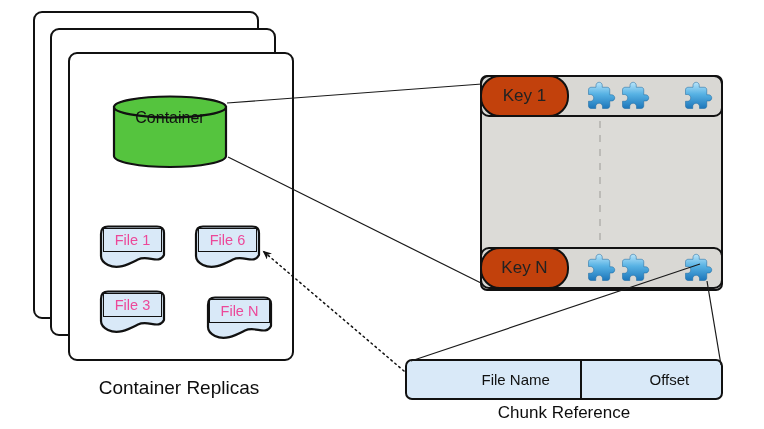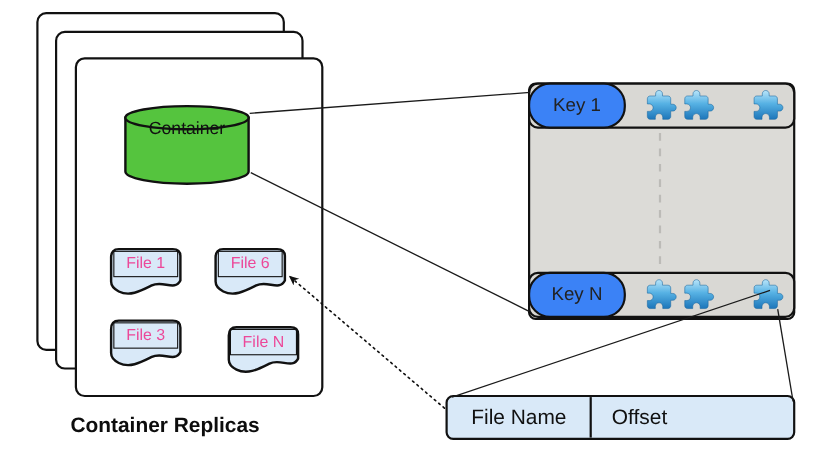--- a/index.html
+++ b/index.html
@@ -14,31 +14,31 @@
   .cyl-wrap{left:111px;top:93px;width:118px;height:78px;}
   .cyl-label{left:0;top:14px;width:100%;text-align:center;font-size:16px;line-height:22px;color:#111;}
   
   .file{width:70px;height:48px;}
   .file svg{position:absolute;left:0;top:0;}
   .file-label{
     position:absolute;left:5px;right:6px;top:4px;height:24px;
     border:1.6px solid #111;display:flex;align-items:center;justify-content:center;
     font-size:14.5px;color:#ec4899;box-sizing:border-box;
   }
-  .caption{font-weight:bold;color:#0d0d0d;}
+  .caption{font-weight:normal;text-align:center;color:#0d0d0d;}
   
   .panel{left:480px;top:75px;width:243px;height:216px;background:#dcdbd7;border:2.2px solid #111;border-radius:7px;}
   .key-row{left:480px;width:243px;height:42px;background:#d9d8d4;border:2.2px solid #111;border-radius:9px;}
-  .key-cell{left:480px;width:89px;height:42px;background:#3b82f6;border:2.2px solid #111;border-radius:20px;
+  .key-cell{left:480px;width:89px;height:42px;background:#c2410c;border:2.2px solid #111;border-radius:20px;
             display:flex;align-items:center;justify-content:center;font-size:17px;color:#222;}
   .pz-icon{width:30px;height:30px;position:absolute;}
   
   .chunk-table{left:405px;top:359px;width:318px;height:41px;background:#d9e9f8;border:2.2px solid #111;border-radius:7px;
                display:flex;overflow:hidden;}
-  .chunk-cell{display:flex;align-items:center;justify-content:center;font-size:19px;color:#111;}
+  .chunk-cell{display:flex;align-items:center;justify-content:center;font-size:15px;color:#111;padding-left:44px;}
   .chunk-cell + .chunk-cell{border-left:2.2px solid #111;}
   .overlay{left:0;top:0;pointer-events:none;z-index:50;}
 </style>
 </head>
 <body>
 
 <div class="canvas">
 
   <div class="abs replica" style="left:33px;top:11px;width:226px;height:308px;"></div>
   <div class="abs replica" style="left:50px;top:28px;width:226px;height:308px;"></div>
@@ -110,20 +110,21 @@
       <use href="#pz" xlink:href="#pz"></use>
     </svg>
   <svg class="pz-icon" style="left:683px;top:253px;" viewBox="0 0 24 24">
       <use href="#pz" xlink:href="#pz"></use>
     </svg>
 
   <div class="abs chunk-table">
     <div class="chunk-cell" style="width:41.2%;">File Name</div>
     <div class="chunk-cell" style="width:27.4%;text-align:right;">Offset</div>
   </div>
+  <div class="abs caption" style="left:405px;top:403px;width:318px;font-size:17px;">Chunk Reference</div>
 
   <svg class="abs overlay" width="764" height="429" viewBox="0 0 764 429">
     <defs>
       <linearGradient id="pzgrad" x1="0" y1="0" x2="0" y2="1">
         <stop offset="0" stop-color="#b9e5fa"></stop>
         <stop offset="0.45" stop-color="#57b2e4"></stop>
         <stop offset="1" stop-color="#1d76ba"></stop>
       </linearGradient>
       <symbol id="pz" viewBox="0 0 24 24">
         <path fill="url(#pzgrad)" stroke="#15659f" stroke-width="0.4" d="M20.5 11H19V7c0-1.1-.9-2-2-2h-4V3.5C13 2.12 11.88 1 10.5 1S8 2.12 8 3.5V5H4c-1.1 0-1.99.9-1.99 2v3.8H3.5c1.49 0 2.7 1.21 2.7 2.7s-1.21 2.7-2.7 2.7H2V20c0 1.1.9 2 2 2h3.8v-1.5c0-1.49 1.21-2.7 2.7-2.7 1.49 0 2.7 1.21 2.7 2.7V22H17c1.1 0 2-.9 2-2v-4h1.5c1.38 0 2.5-1.12 2.5-2.5S21.88 11 20.5 11z"></path>

